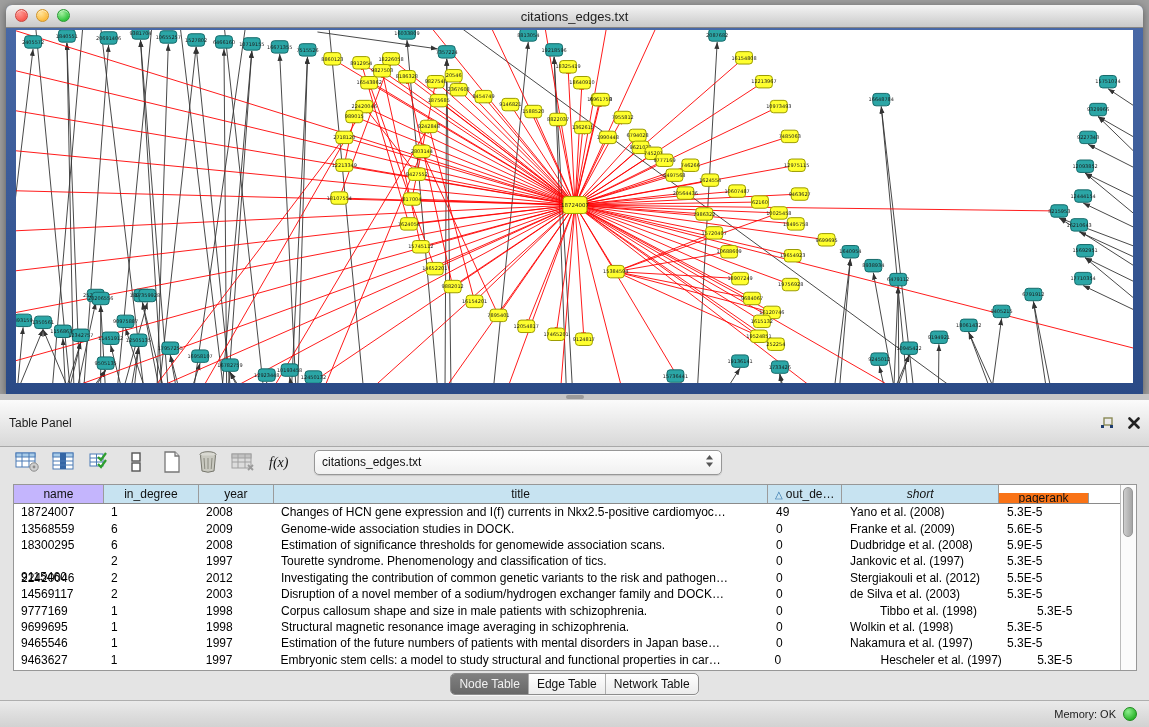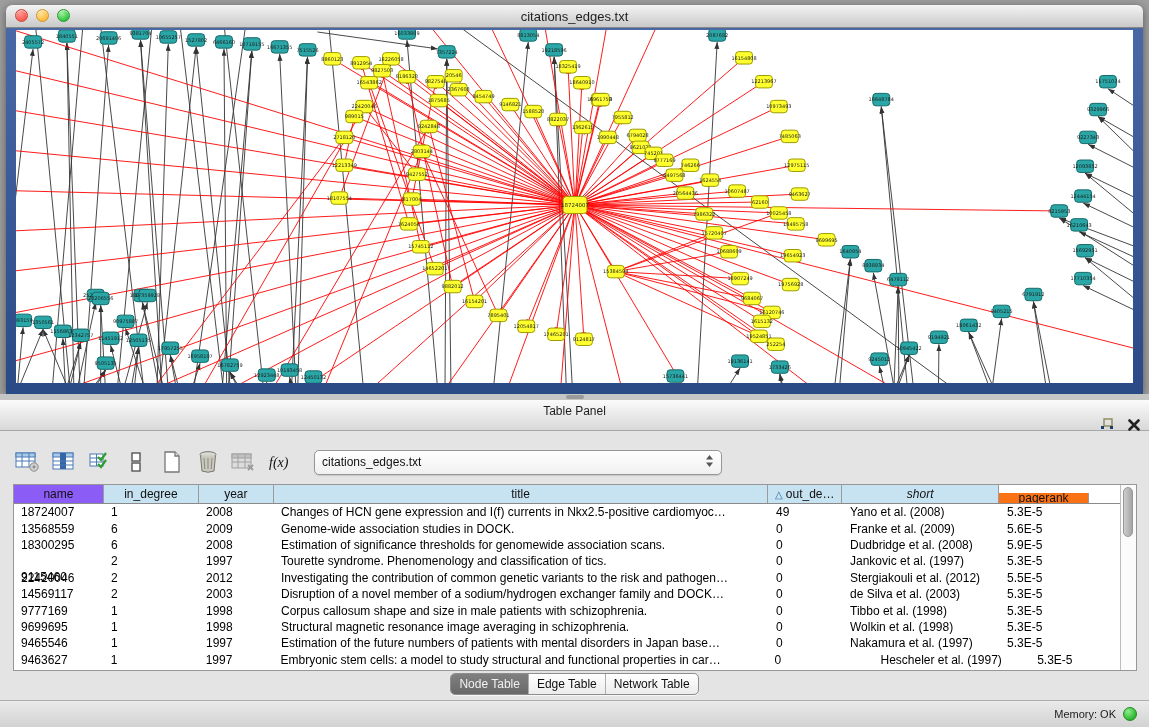--- a/index.html
+++ b/index.html
@@ -23,22 +23,22 @@
   #graph{width:100%;height:100%;display:block;}
 
   
   .splitter{position:absolute;top:394px;left:0;width:1149px;height:6px;background:#c6c6c6;}
   .grip{position:absolute;left:50%;top:1px;width:18px;height:4px;margin-left:-9px;
         border-radius:2px;background:#9a9a9a;}
 
   
   .table-panel{position:absolute;top:400px;left:0;width:1149px;height:300px;background:#e4e4e4;}
   .panel-header{height:22px;background:linear-gradient(#fbfbfb,#d8d8d8);
-    border-bottom:1px solid #a8a8a8;display:flex;align-items:center;padding:4px 9px;
-    font-size:12px;color:#1d1d1d;flex-direction:column;}
+    border-bottom:1px solid #a8a8a8;display:flex;align-items:center;padding:12px 9px;
+    font-size:12px;color:#1d1d1d;}
   .ph-icons{margin-left:auto;display:flex;align-items:center;gap:14px;}
   .ph-icons svg{display:block;}
 
   .toolbar{position:absolute;top:46px;left:14px;height:32px;display:flex;align-items:center;gap:9px;}
   .tbtn{width:27px;height:26px;display:flex;align-items:center;justify-content:center;
         background:transparent;border:none;padding:0;}
   .combo{width:392px;height:23px;margin-left:12px;border:1px solid #979797;border-radius:5px;
     background:linear-gradient(#ffffff,#f0f0f0);display:flex;align-items:center;
     padding:0 7px;font-size:12px;color:#111;box-shadow:0 1px 1px rgba(0,0,0,.12);}
   .combo .arrows{margin-left:auto;}
@@ -655,21 +655,21 @@
           <path d="M4.5 1 L8 5.5 H1 Z" fill="#555"></path>
           <path d="M4.5 13 L1 8.5 H8 Z" fill="#555"></path>
         </svg>
       </span>
     </div>
   </div>
 
   <div class="tablewrap">
     <div class="tbl">
       <div class="thead" id="thead">
-          <div class="th" style="width: 90px; background: #8b5cf6;">
+          <div class="th" style="width: 90px; background: #c4b5fd;">
             <span>name</span>
           </div>
           <div class="th" style="width: 95px; background: rgb(199, 227, 241);">
             <span>in_degree</span>
           </div>
           <div class="th" style="width: 75px; background: rgb(199, 227, 241);">
             <span>year</span>
           </div>
           <div class="th" style="width: 495px; background: rgb(199, 227, 241);">
             <span>title</span>
@@ -740,21 +740,21 @@
             <div class="td" style="width: 74px;">0</div>
             <div class="td" style="width: 157px;">de Silva et al. (2003)</div>
             <div class="td" style="width: 90px;">5.3E-5</div>
           </div>
           <div class="trow">
             <div class="td" style="width: 90px;">9777169</div>
             <div class="td" style="width: 95px;">1</div>
             <div class="td" style="width: 75px;">1998</div>
             <div class="td" style="width: 495px;">Corpus callosum shape and size in male patients with schizophrenia.</div>
             <div class="td" style="width: 74px;">0</div>
-            <div class="td" style="width: 157px;">Tibbo et al. (1998)</div>
+            <div class="td" style="width: 157px; margin-left: 30px;">Tibbo et al. (1998)</div>
             <div class="td" style="width: 90px;">5.3E-5</div>
           </div>
           <div class="trow">
             <div class="td" style="width: 90px;">9699695</div>
             <div class="td" style="width: 95px;">1</div>
             <div class="td" style="width: 75px;">1998</div>
             <div class="td" style="width: 495px;">Structural magnetic resonance image averaging in schizophrenia.</div>
             <div class="td" style="width: 74px;">0</div>
             <div class="td" style="width: 157px;">Wolkin et al. (1998)</div>
             <div class="td" style="width: 90px;">5.3E-5</div>

